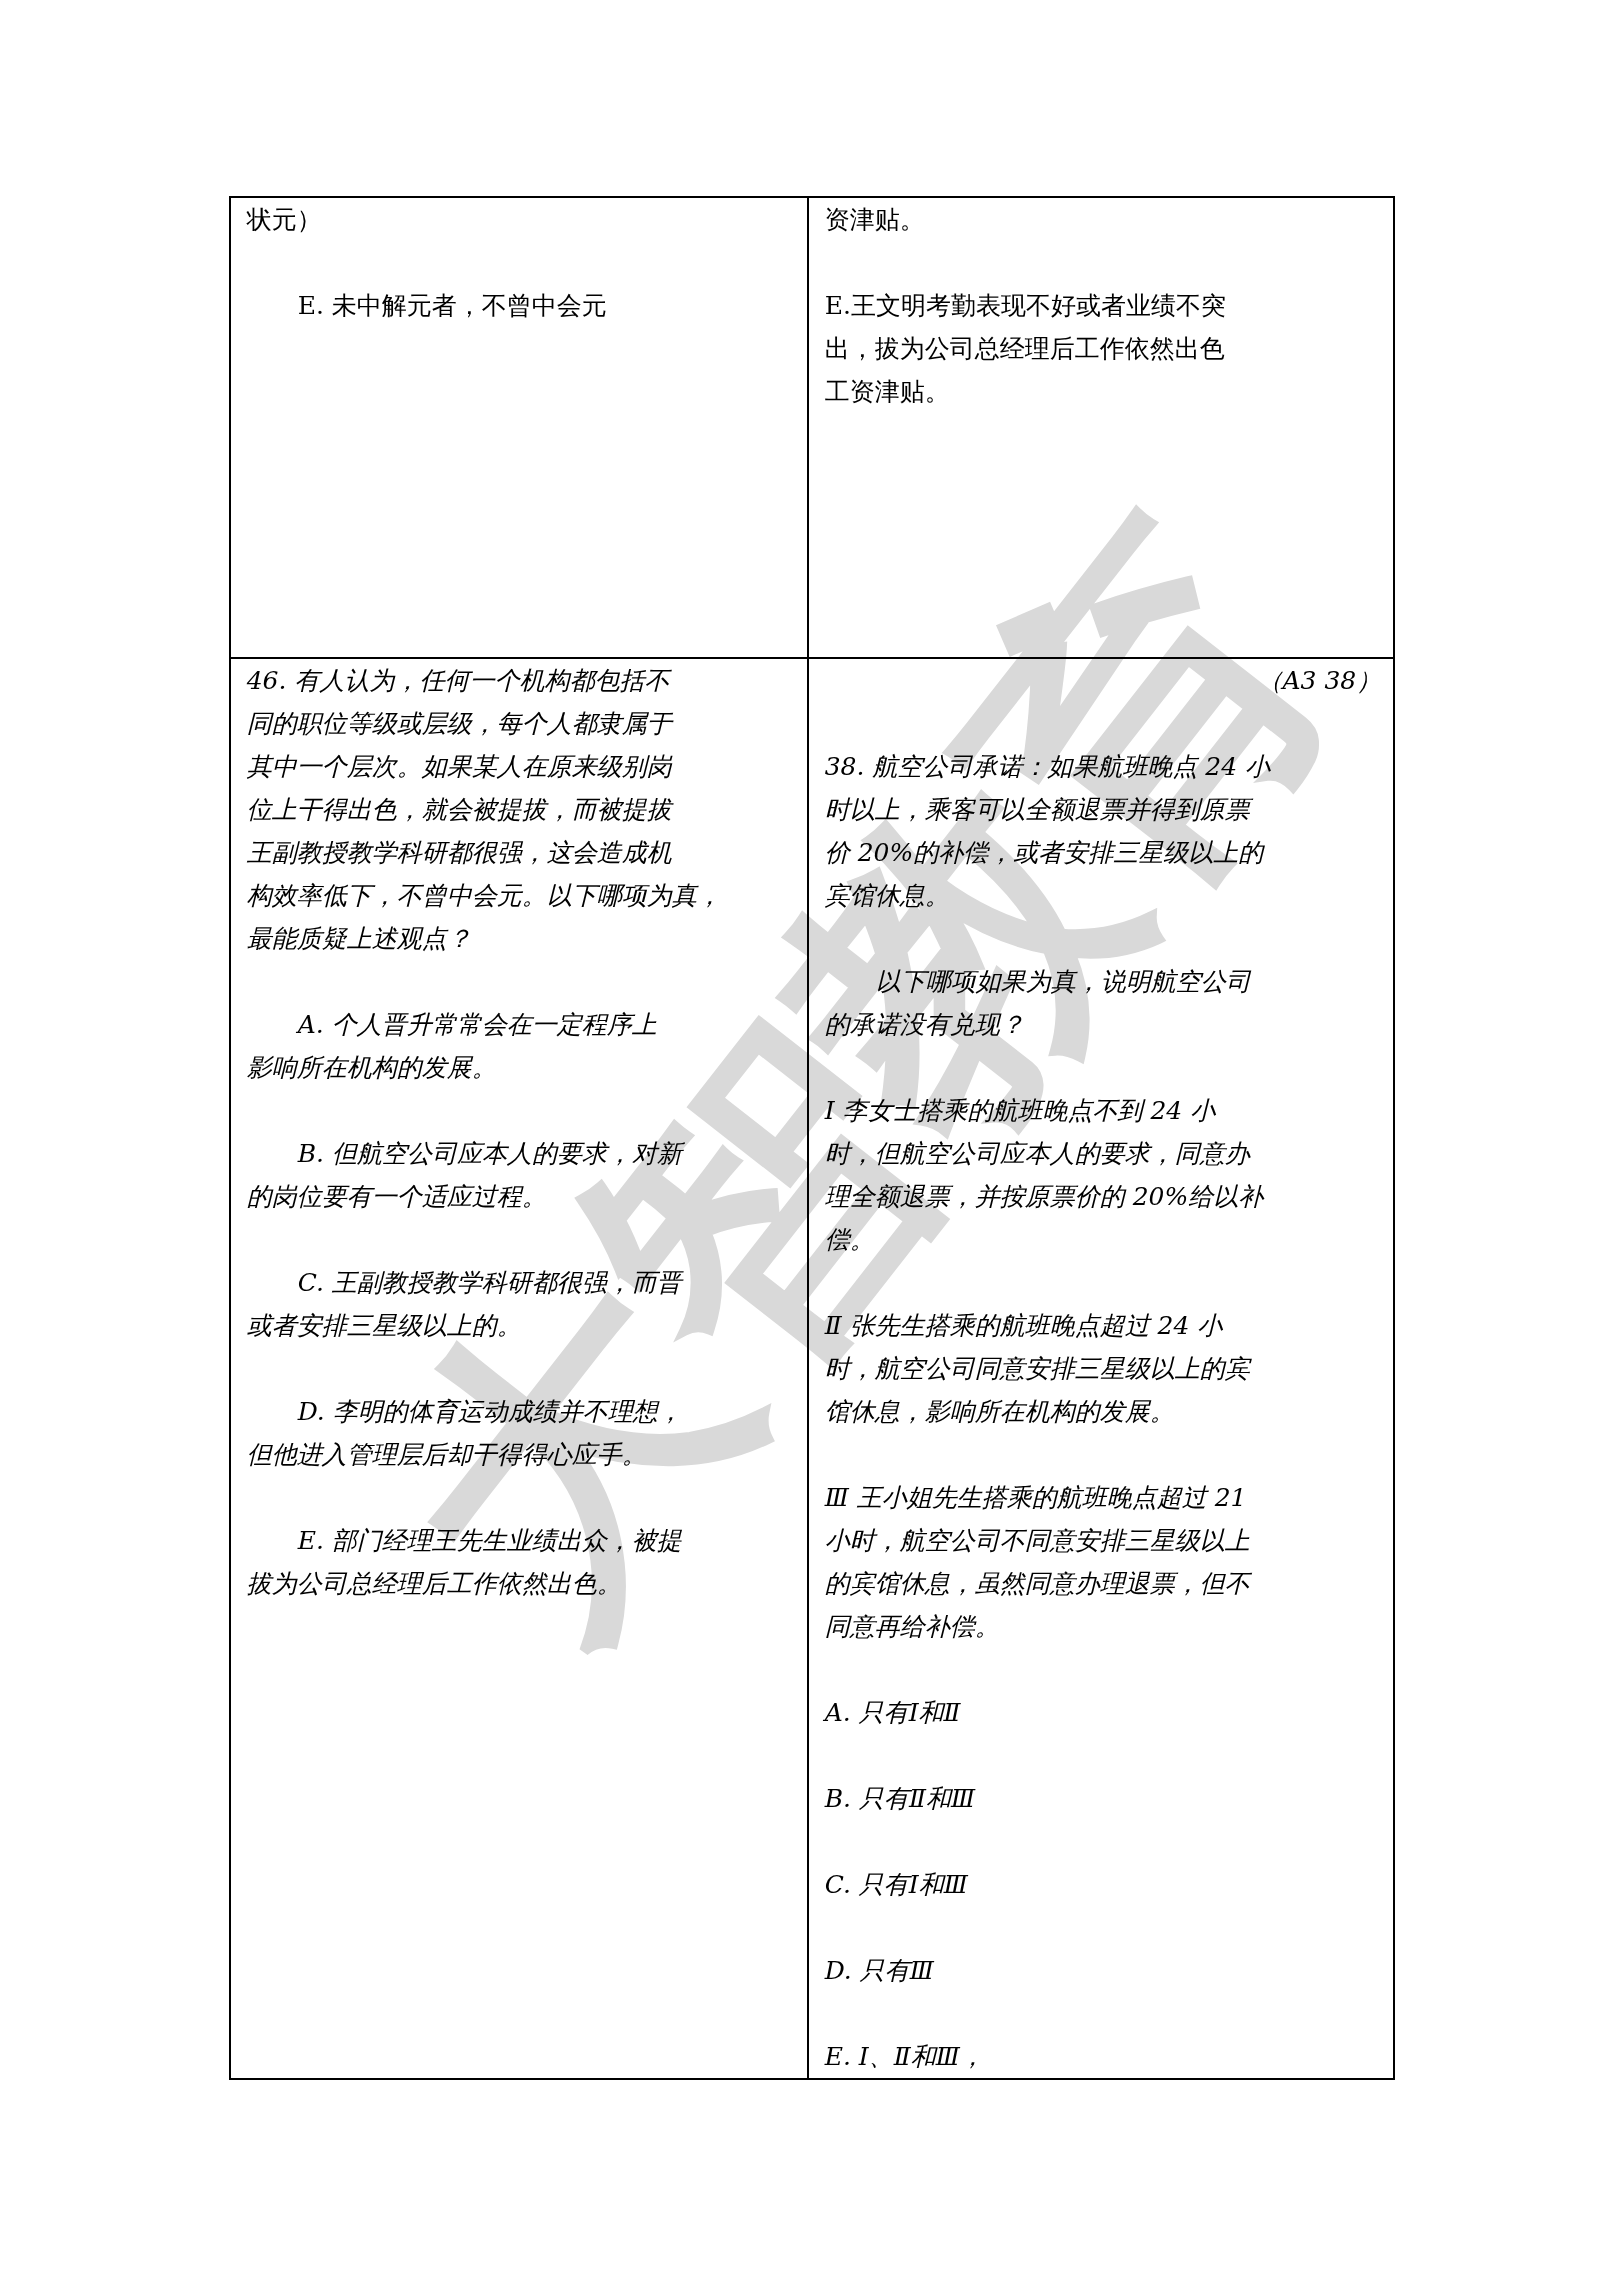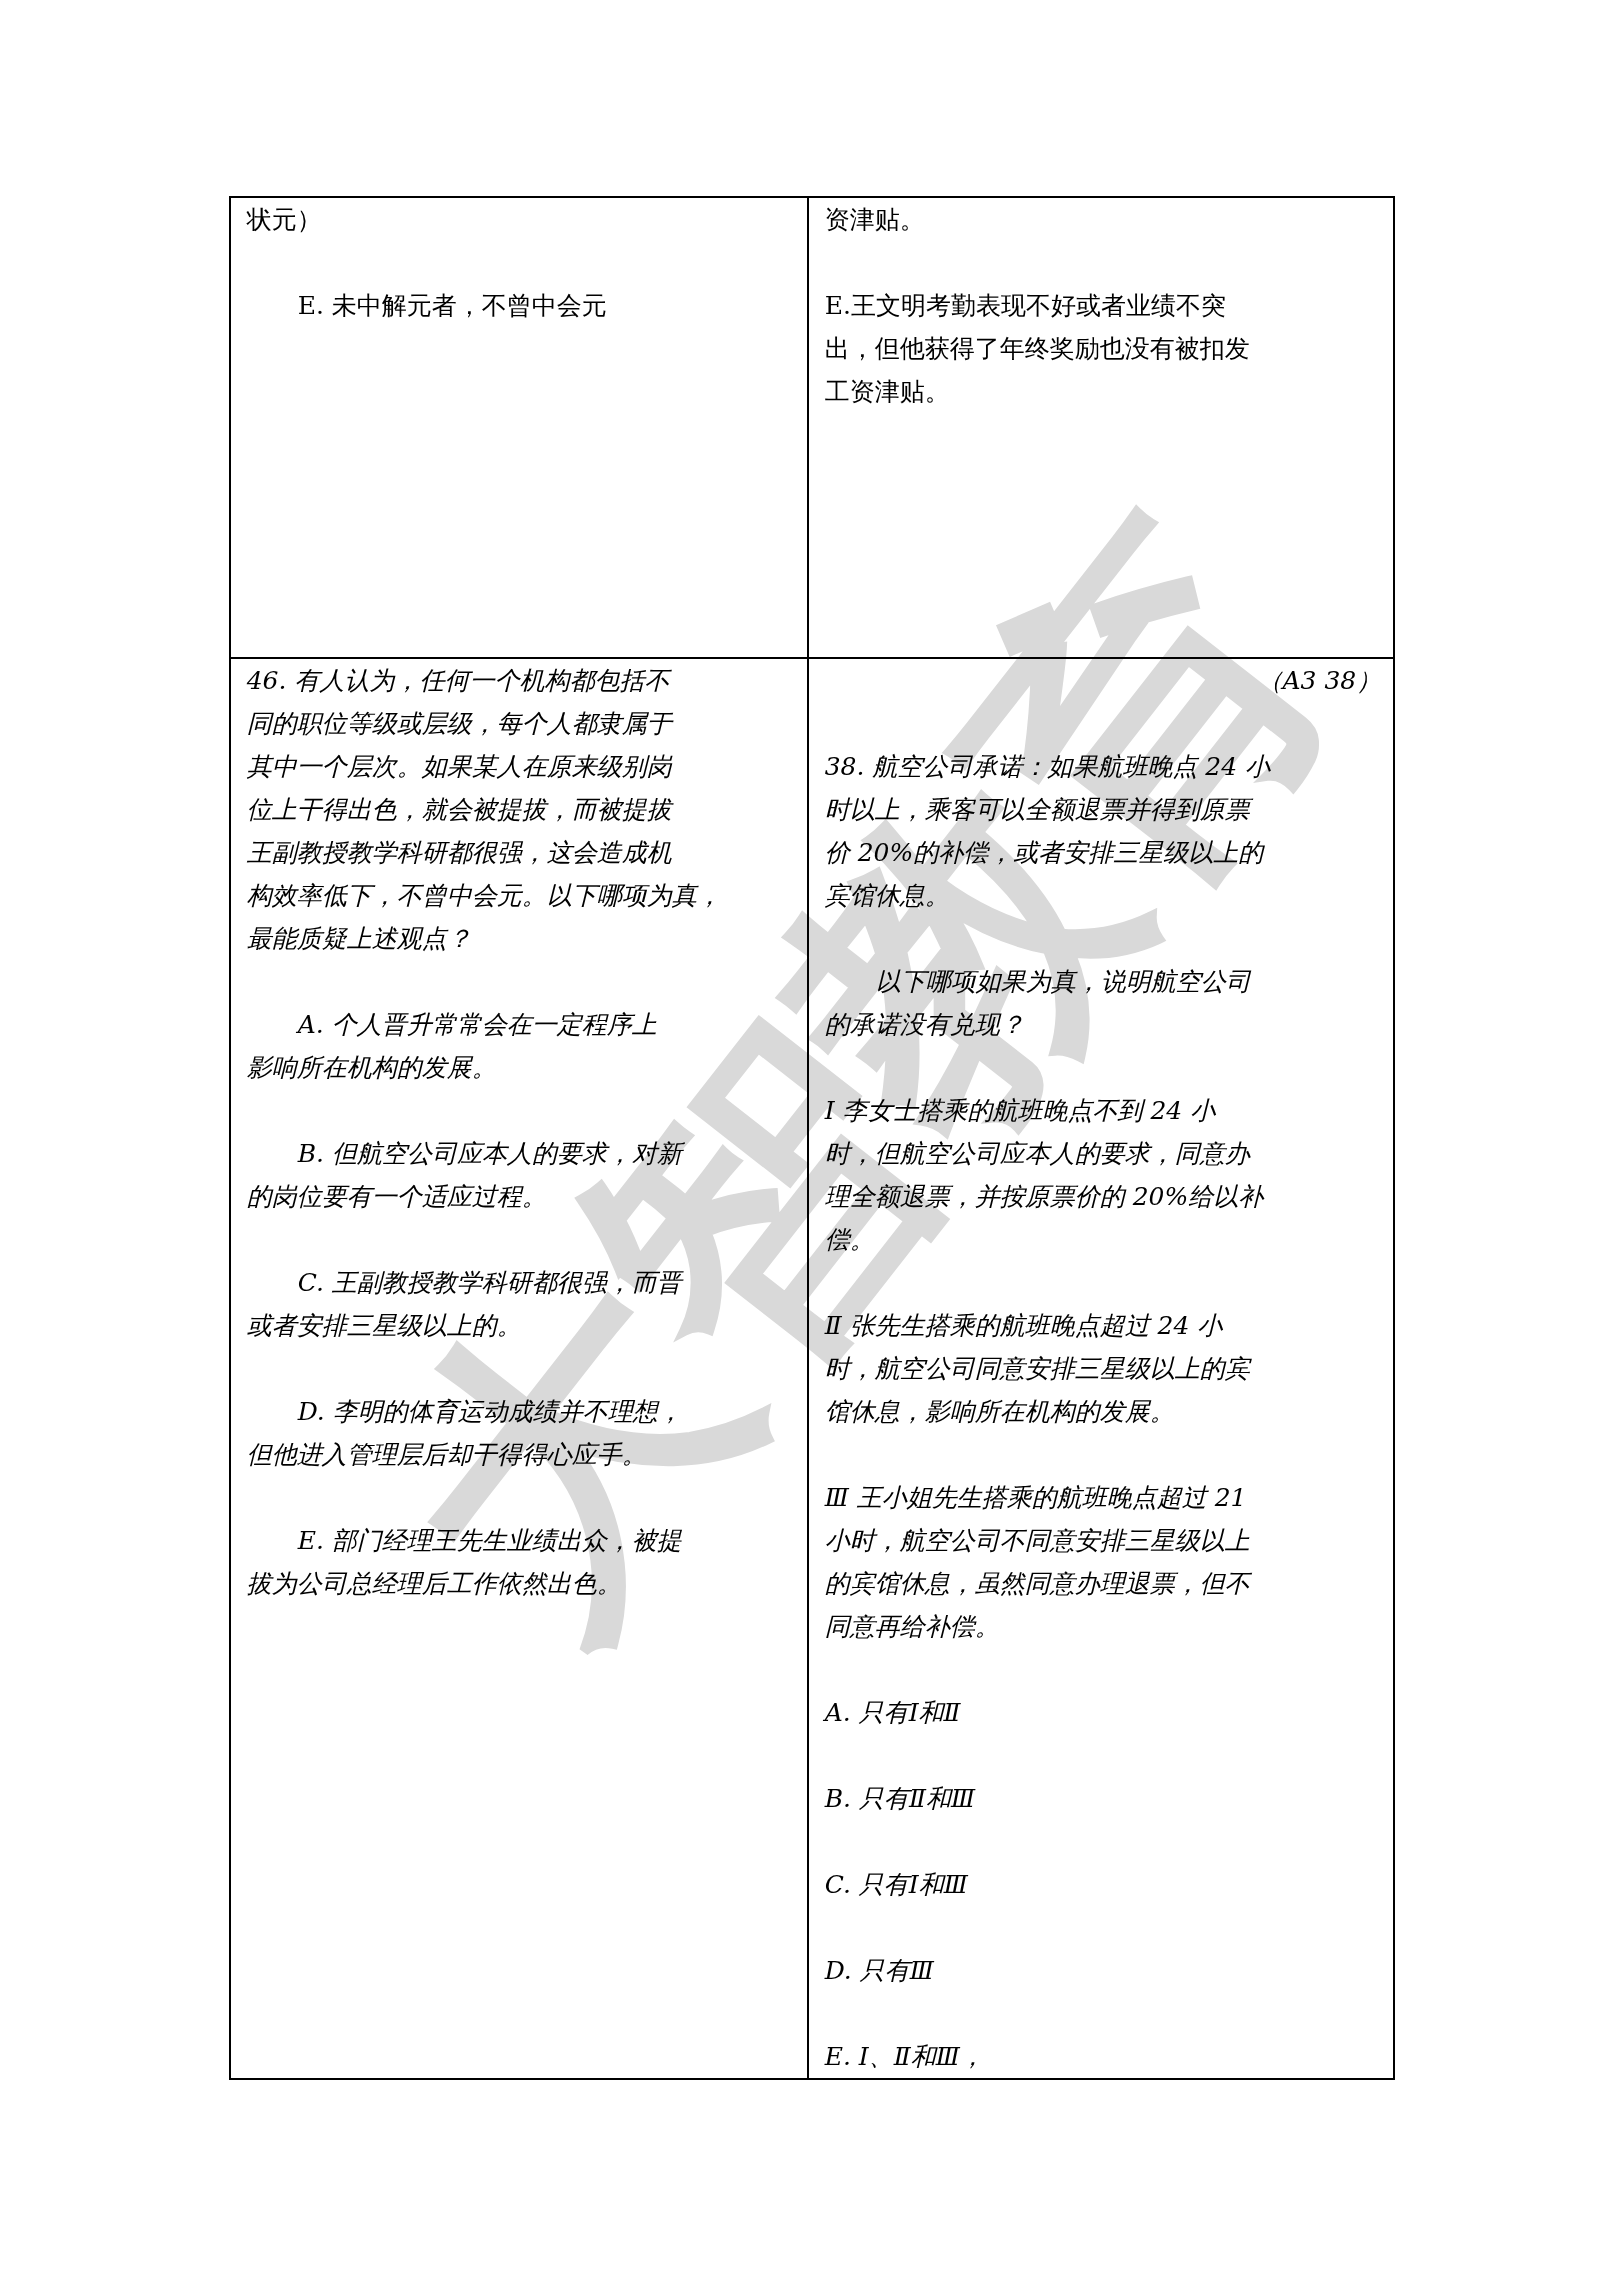--- a/index.html
+++ b/index.html
@@ -43,21 +43,21 @@
           <div class="line">状元）</div>
           <div class="blank"></div>
           <div class="line indent">E. 未中解元者，不曾中会元</div>
         </div>
       </td>
       <td class="col-right">
         <div class="cell">
           <div class="line">资津贴。</div>
           <div class="blank"></div>
           <div class="line">E.王文明考勤表现不好或者业绩不突</div>
-          <div class="line">出，但他获得了年终奖励也没有被扣发</div>
+          <div class="line">出，拔为公司总经理后工作依然出色</div>
           <div class="line">工资津贴。</div>
         </div>
       </td>
     </tr>
 
     <tr class="row-bottom">
       <td class="col-left">
         <div class="cell">
           <div>
             <div class="line">46.  有人认为，任何一个机构都包括不</div>

